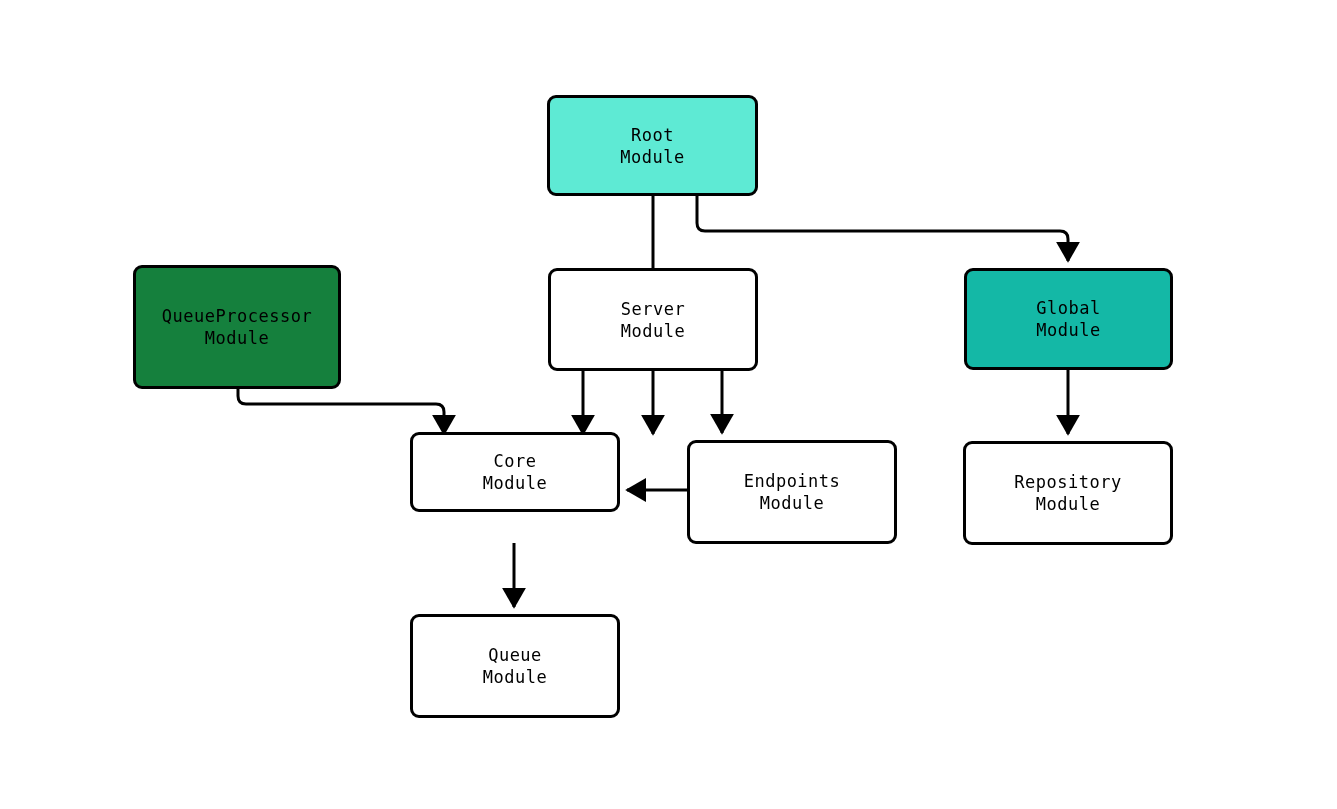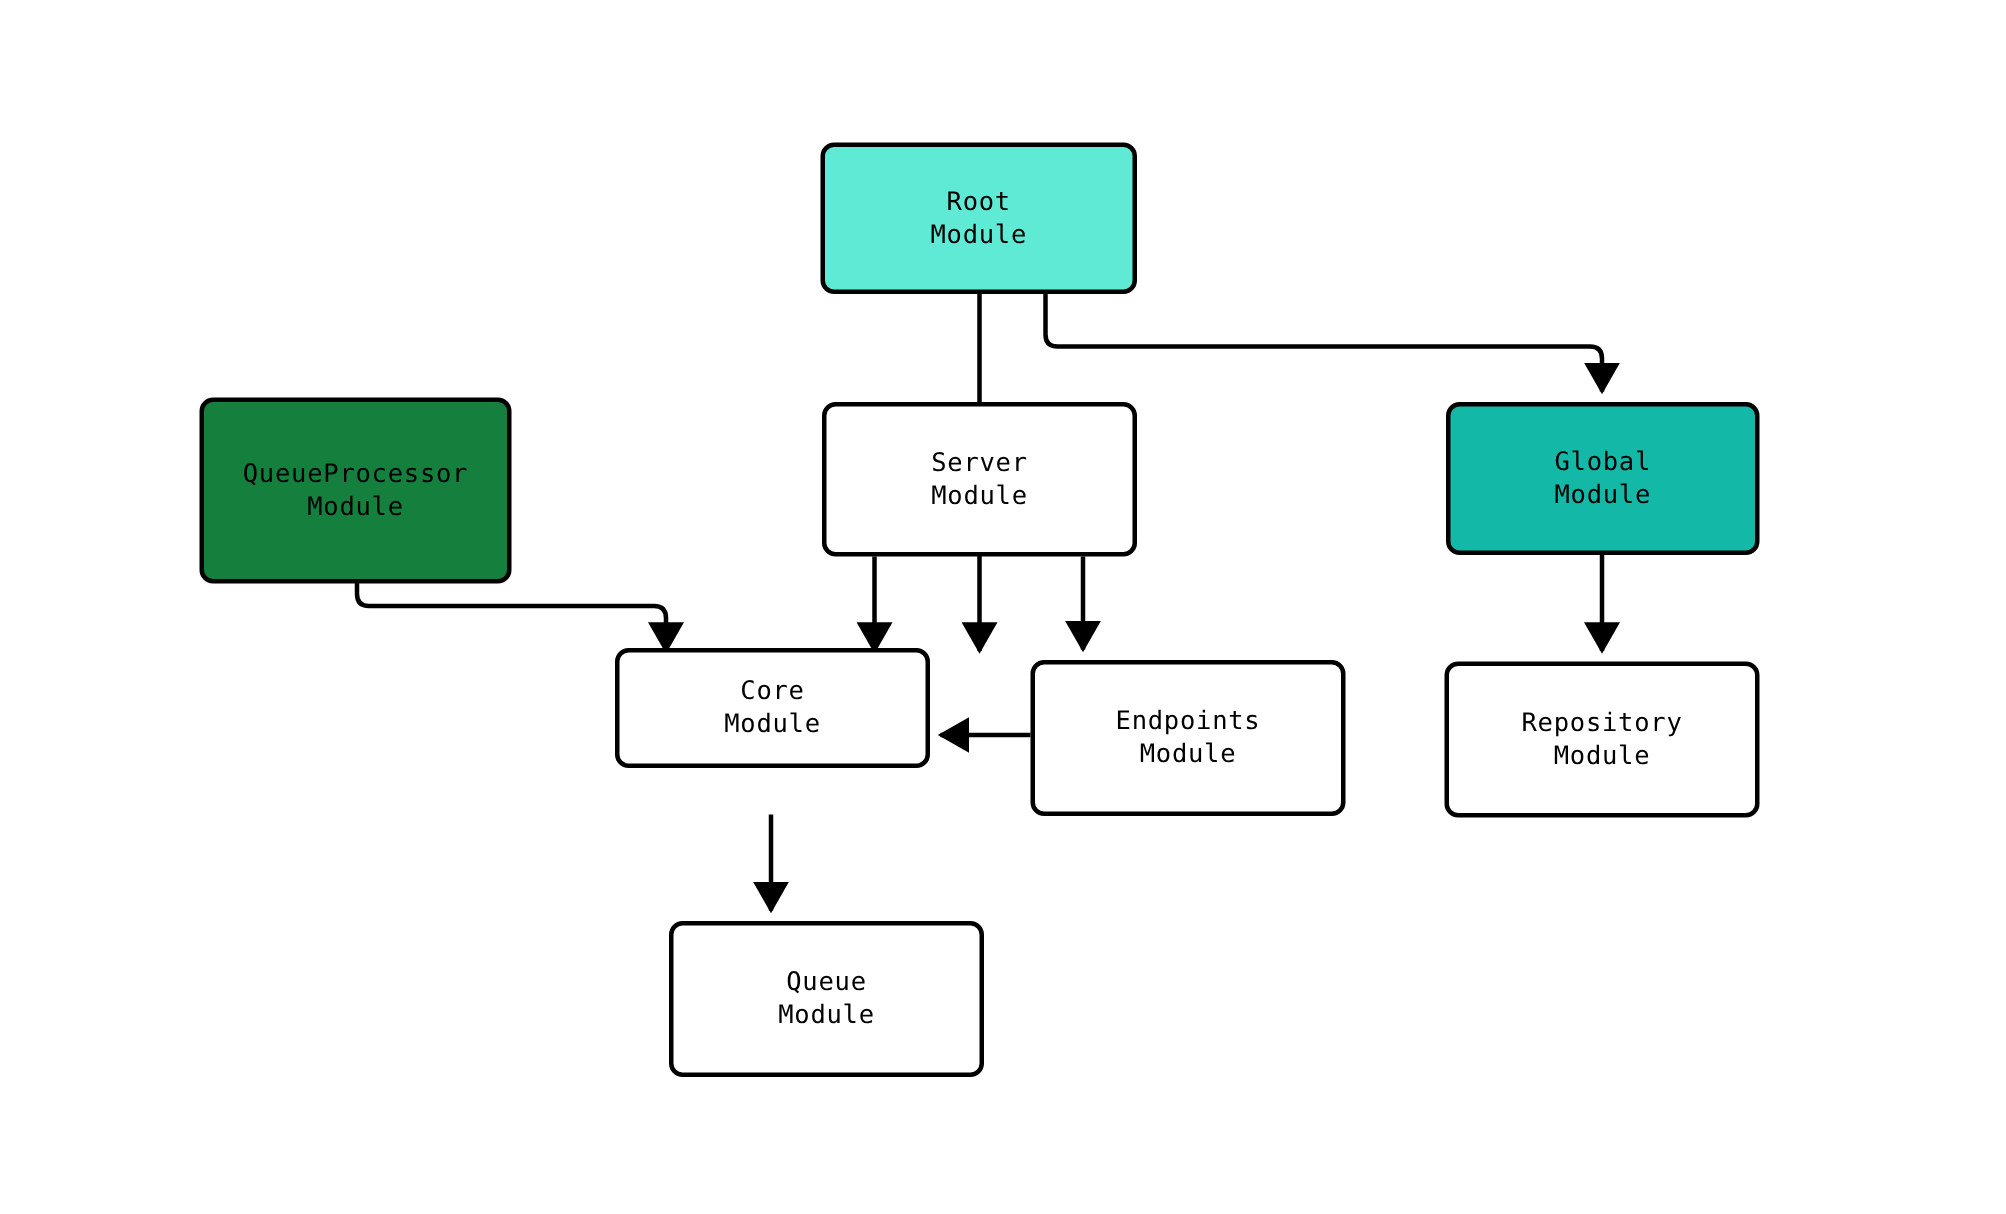--- a/index.html
+++ b/index.html
@@ -103,18 +103,18 @@
   <div class="node" style="left: 687px; top: 440px; width: 210px; height: 104px; background: rgb(255, 255, 255); border-color: rgb(0, 0, 0); text-align: center;">
     <span class="node-line">Endpoints</span>
     <span class="node-line">Module</span>
   </div>
 
   <div class="node" style="left: 963px; top: 441px; width: 210px; height: 104px; background: rgb(255, 255, 255); border-color: rgb(0, 0, 0);">
     <span class="node-line">Repository</span>
     <span class="node-line">Module</span>
   </div>
 
-  <div class="node" style="left: 410px; top: 614px; width: 210px; height: 104px; background: rgb(255, 255, 255); border-color: rgb(0, 0, 0); margin-left: 36px;">
+  <div class="node" style="left: 410px; top: 614px; width: 210px; height: 104px; background: rgb(255, 255, 255); border-color: rgb(0, 0, 0);">
     <span class="node-line">Queue</span>
     <span class="node-line">Module</span>
   </div>
 
 </div>
 
 </body></html>

